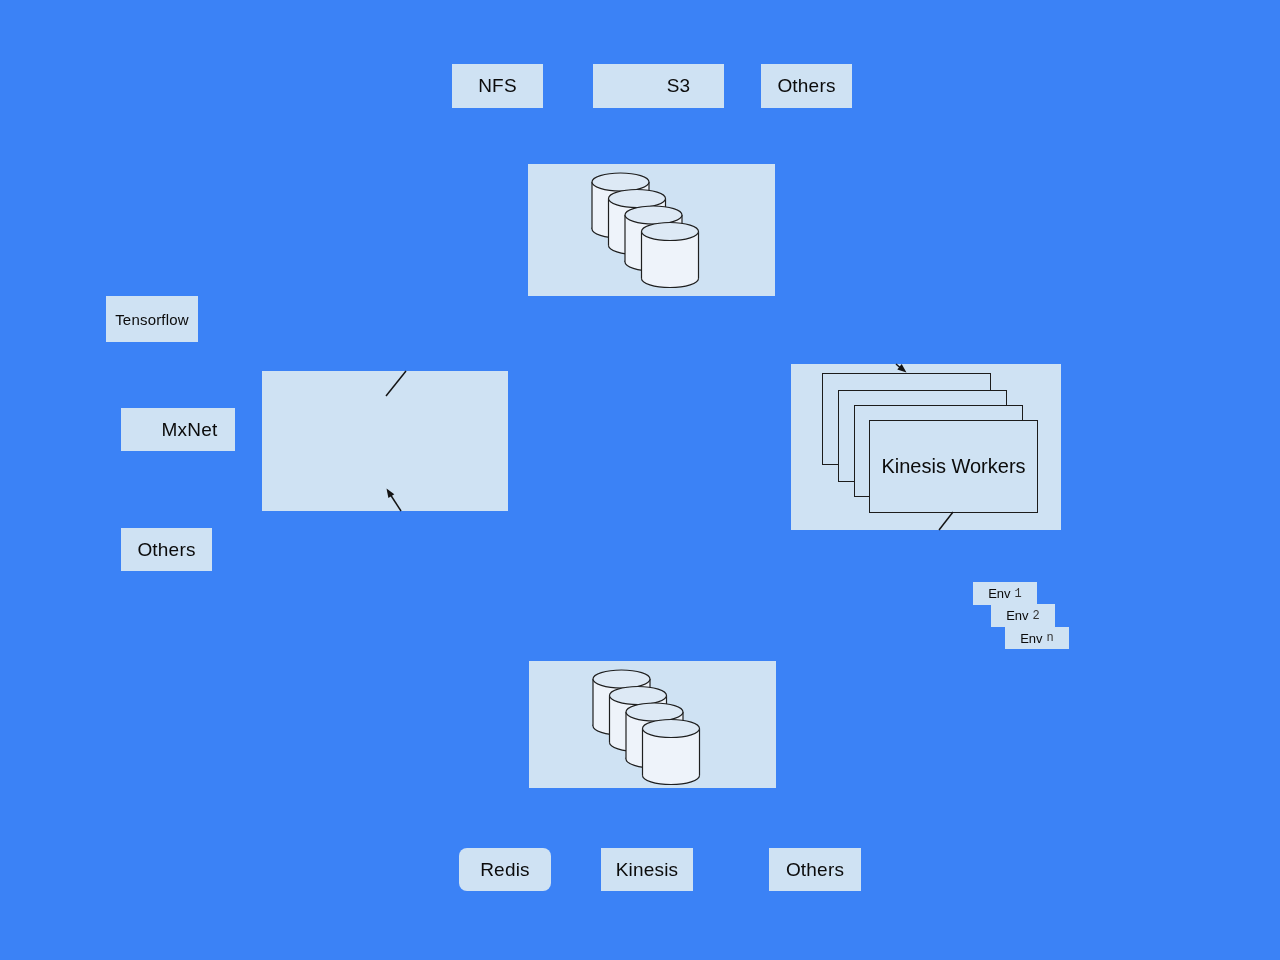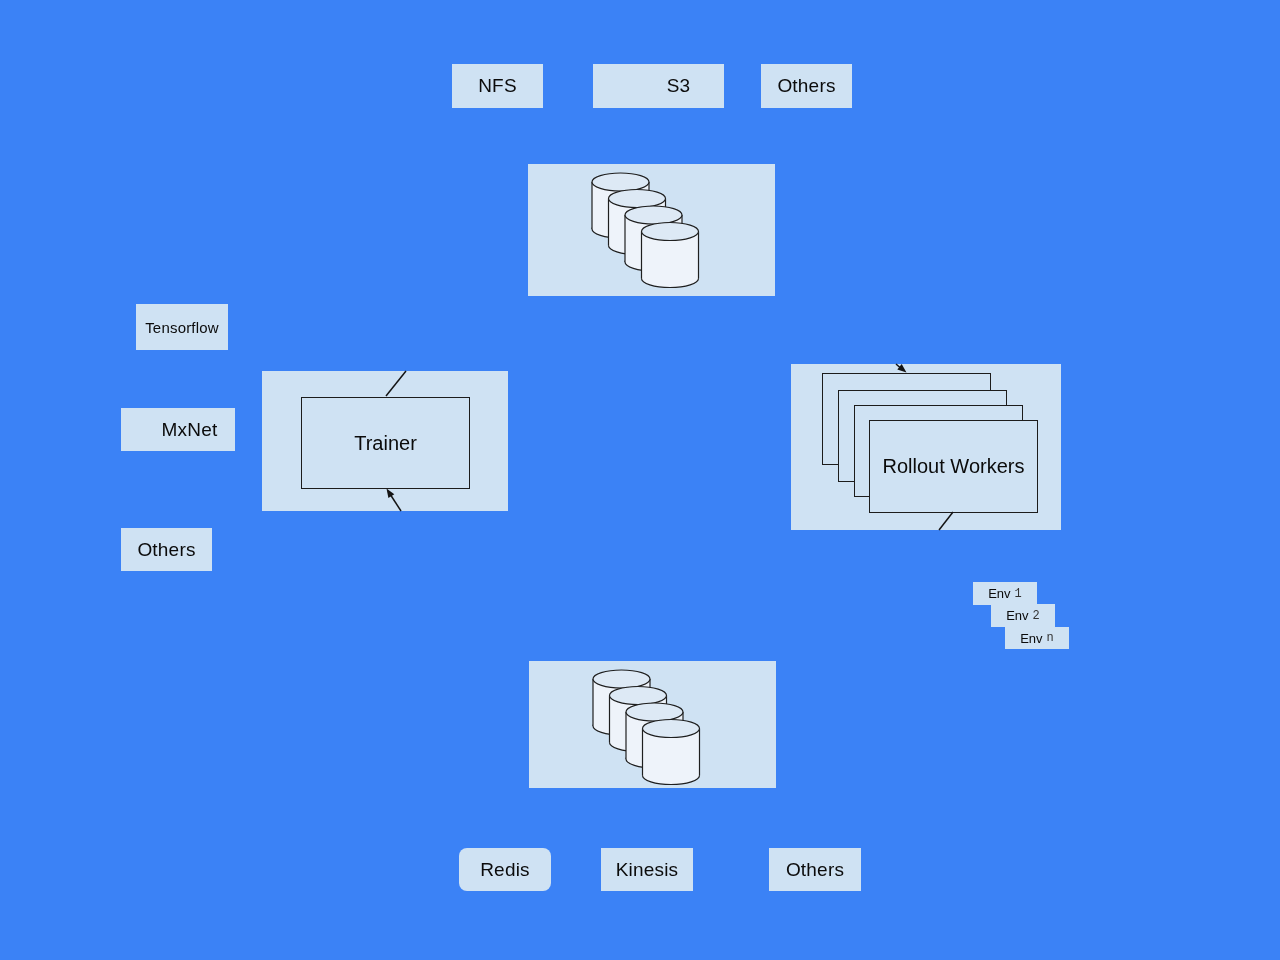--- a/index.html
+++ b/index.html
@@ -62,41 +62,38 @@
           <ellipse cx="142" cy="114.5" rx="28.5" ry="9" fill="#eef3fa"></ellipse>
           <rect x="113.5" y="67.5" width="57" height="47" fill="#eef3fa" stroke="none"></rect>
           <line x1="113.5" y1="67.5" x2="113.5" y2="114.5"></line>
             <line x1="170.5" y1="67.5" x2="170.5" y2="114.5"></line>
           <ellipse cx="142" cy="67.5" rx="28.5" ry="9" fill="#dde9f5"></ellipse>
         </g>
       </g>
     </svg>
   </div>
 
-  <div class="node small" style="left:136px;top:296px;width:92px;height:46px;margin-top:8px;">
+  <div class="node small" style="left:106px;top:296px;width:92px;height:46px;">
     <span>Tensorflow</span>
   </div>
   <div class="node" style="left:121px;top:408px;width:91px;height:43px;padding-left:23px;">
     <span>MxNet</span>
   </div>
   <div class="node" style="left:121px;top:528px;width:91px;height:43px;">
     <span>Others</span>
   </div>
 
   <div class="container" style="left:262px;top:371px;width:246px;height:140px;"></div>
-  <div class="card" style="left:301px;top:397px;width:169px;height:92px;">
-    <span>Trainer</span>
-  </div>
 
   <div class="container" style="left:791px;top:364px;width:270px;height:166px;"></div>
   <div class="card" style="left:822px;top:373px;width:169px;height:92px;"></div>
   <div class="card" style="left:838px;top:390px;width:169px;height:92px;"></div>
   <div class="card" style="left:854px;top:405px;width:169px;height:92px;"></div>
   <div class="card" style="left:869px;top:420px;width:169px;height:93px;">
-    <span>Rollout Workers</span>
+    <span>Kinesis Workers</span>
   </div>
 
   <div class="env" style="left:941px;top:582px;width:64px;height:23px;">
     <span>Env</span>
     <span class="mono">1</span>
   </div>
   <div class="env" style="left:959px;top:604px;width:64px;height:23px;">
     <span>Env</span>
     <span class="mono">2</span>
   </div>

